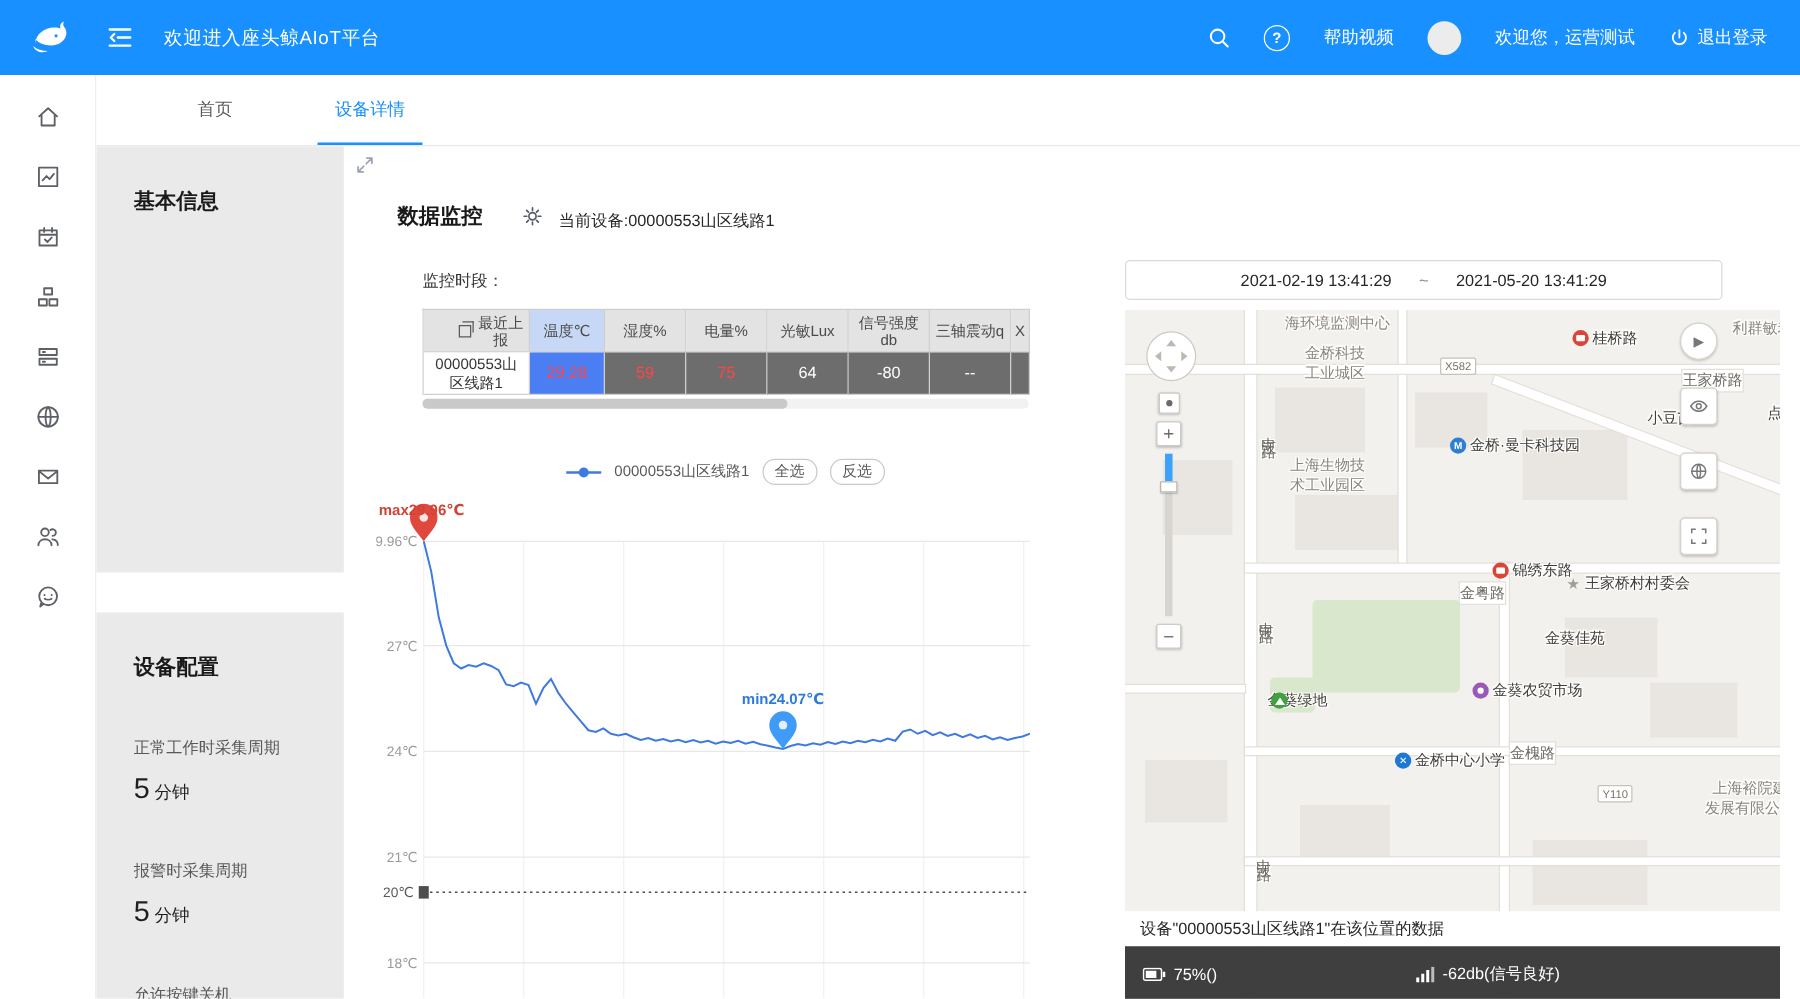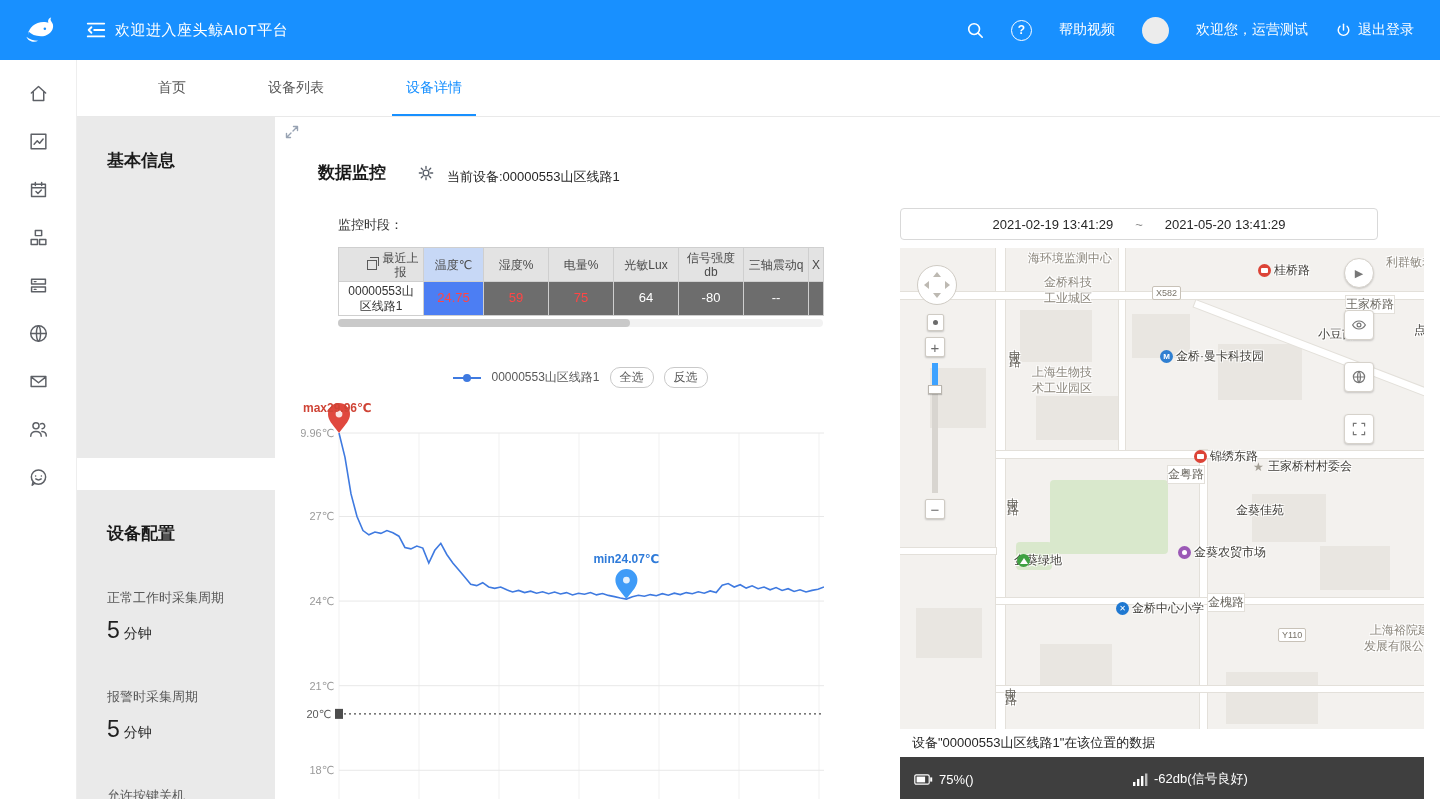--- a/index.html
+++ b/index.html
@@ -4,21 +4,21 @@
 <style>
   html,body{margin:0;padding:0;}
   body{
     width:1440px;height:799px;position:relative;overflow:hidden;background:#fff;
     font-family:"Liberation Sans","DejaVu Sans",sans-serif;color:#262626;
   }
   
   .app-header{position:absolute;left:0;top:0;right:0;height:60px;background:#1890ff;display:flex;align-items:center;color:#fff;z-index:20;}
   .logo-box{width:77px;display:flex;justify-content:center;align-items:center;}
   .menu-toggle{margin-left:8px;cursor:pointer;display:flex;align-items:center;}
-  .app-title{margin-left:8px;font-size:15px;letter-spacing:.5px;}
+  .app-title{margin-left:24px;font-size:15px;letter-spacing:.5px;}
   .hdr-right{margin-left:auto;display:flex;align-items:center;gap:27px;padding-right:26px;font-size:14px;}
   .hicon{display:flex;align-items:center;cursor:pointer;}
   .q-circle{width:19px;height:19px;border:1.5px solid #fff;border-radius:50%;display:flex;align-items:center;justify-content:center;font-size:12px;font-weight:bold;}
   .avatar{width:27px;height:27px;border-radius:50%;background:#ececec;}
   .logout-group{display:flex;align-items:center;gap:6px;cursor:pointer;}
   
   .icon-rail{position:absolute;left:0;top:60px;bottom:0;width:77px;background:#fff;border-right:1px solid #eee;display:flex;flex-direction:column;align-items:center;padding-top:21px;gap:24px;z-index:5;box-sizing:border-box;}
   .rail-item{width:24px;height:24px;cursor:pointer;display:flex;align-items:center;justify-content:center;}
   .rail-item svg{width:21px;height:21px;stroke:#5d6066;fill:none;stroke-width:1.4;stroke-linecap:round;stroke-linejoin:round;}
   
@@ -209,21 +209,20 @@
     <div class="rail-item">
       <svg viewBox="0 0 20 20">
         <circle cx="10" cy="9.6" r="6.8"></circle>
         <path d="M7.2 8.6h.1 M12.7 8.6h.1 M7.4 11.4c1.4 1 3.8 1 5.2 0 M6.2 15.7 4 17.4l.7-2.6"></path>
       </svg>
     </div>
   </aside>
 
 <nav class="tabbar">
     <div class="tab">首页</div>
-    <div class="tab">设备列表</div>
     <div class="tab active">设备详情</div>
   </nav>
 
 <main class="page">
 
   <section class="info-block b1">
     <div class="panel-title">基本信息</div>
   </section>
   <section class="info-block b2">
     <div class="panel-title">设备配置</div>
@@ -283,21 +282,21 @@
         </div>
         <div class="th" style="width: 65px;">
           <span>三轴震动q</span>
         </div>
         <div class="th" style="width: 15px;">
           <span>X</span>
         </div>
       </div>
     <div class="trow">
         <div class="td td-dev" style="width: 85px;">00000553山区线路1</div>
-        <div class="td cell selected" style="width: 60px;">24.75</div>
+        <div class="td cell selected" style="width: 60px;">29.28</div>
         <div class="td cell alarm" style="width: 65px;">59</div>
         <div class="td cell alarm" style="width: 65px;">75</div>
         <div class="td cell normal" style="width: 65px;">64</div>
         <div class="td cell normal" style="width: 65px;">-80</div>
         <div class="td cell normal" style="width: 65px;">--</div>
         <div class="td cell normal" style="width: 15px;"></div>
       </div>
   </div>
   <div class="hscroll">
     <div class="thumb"></div>

